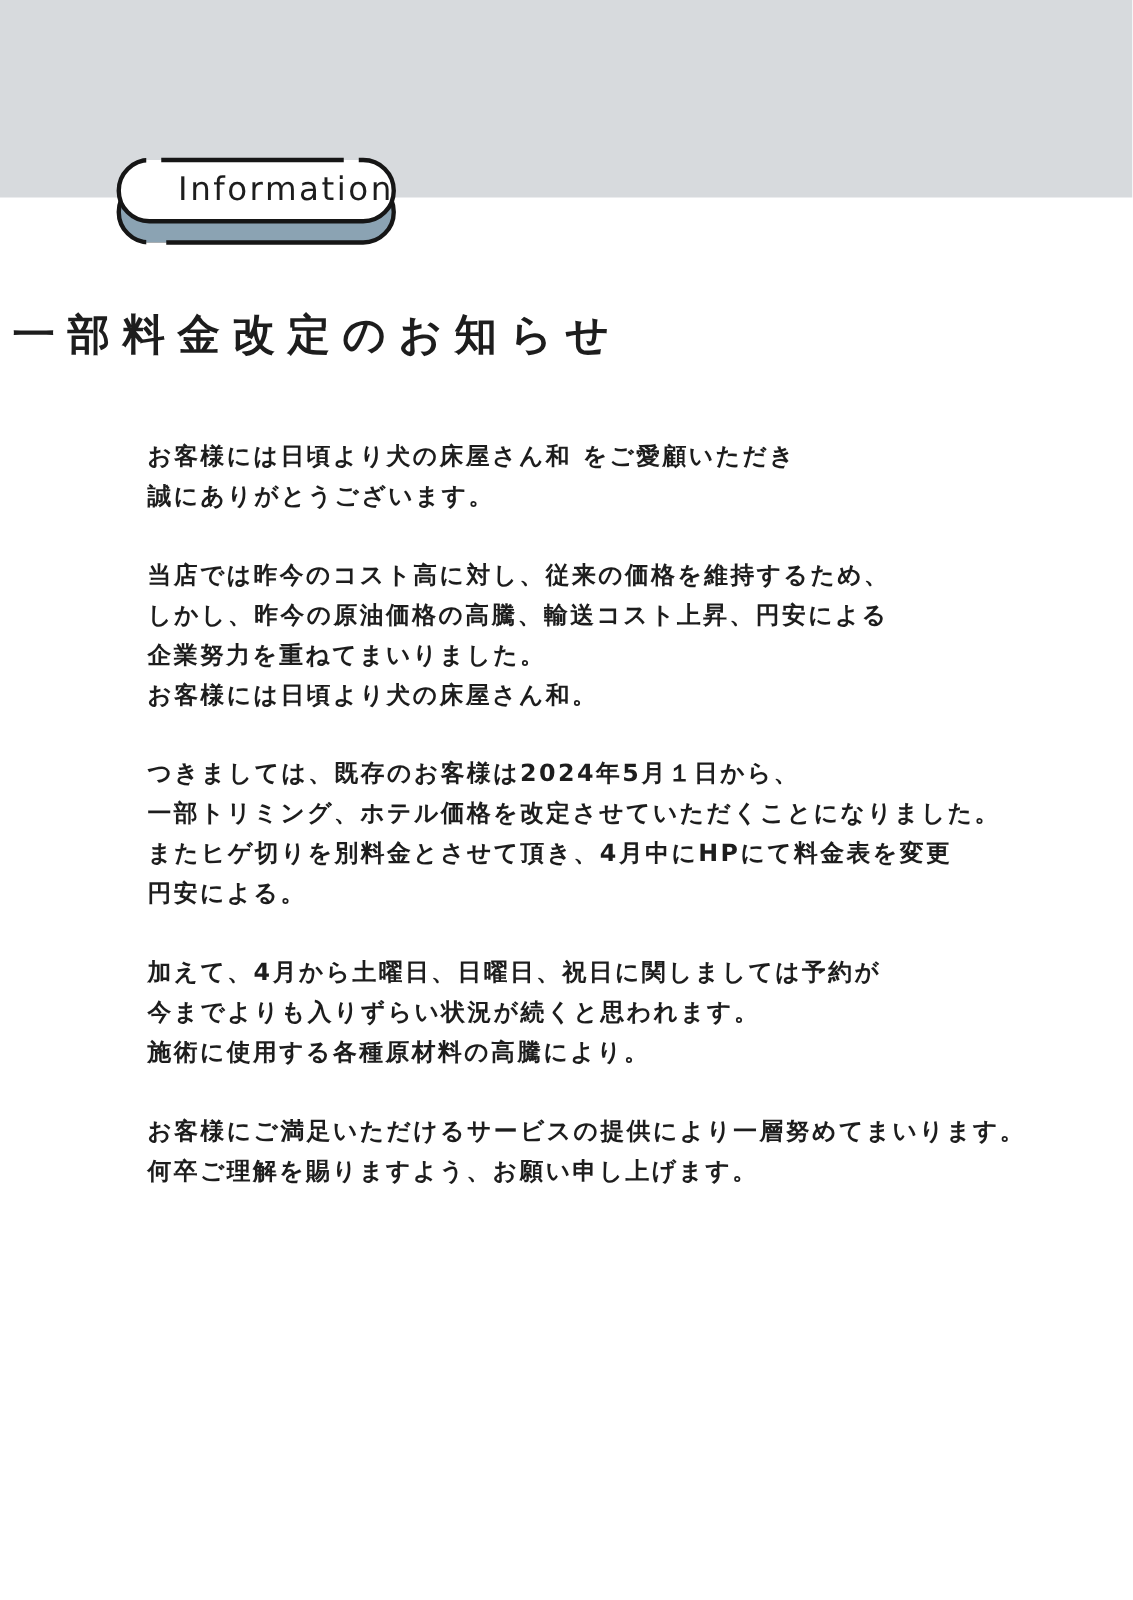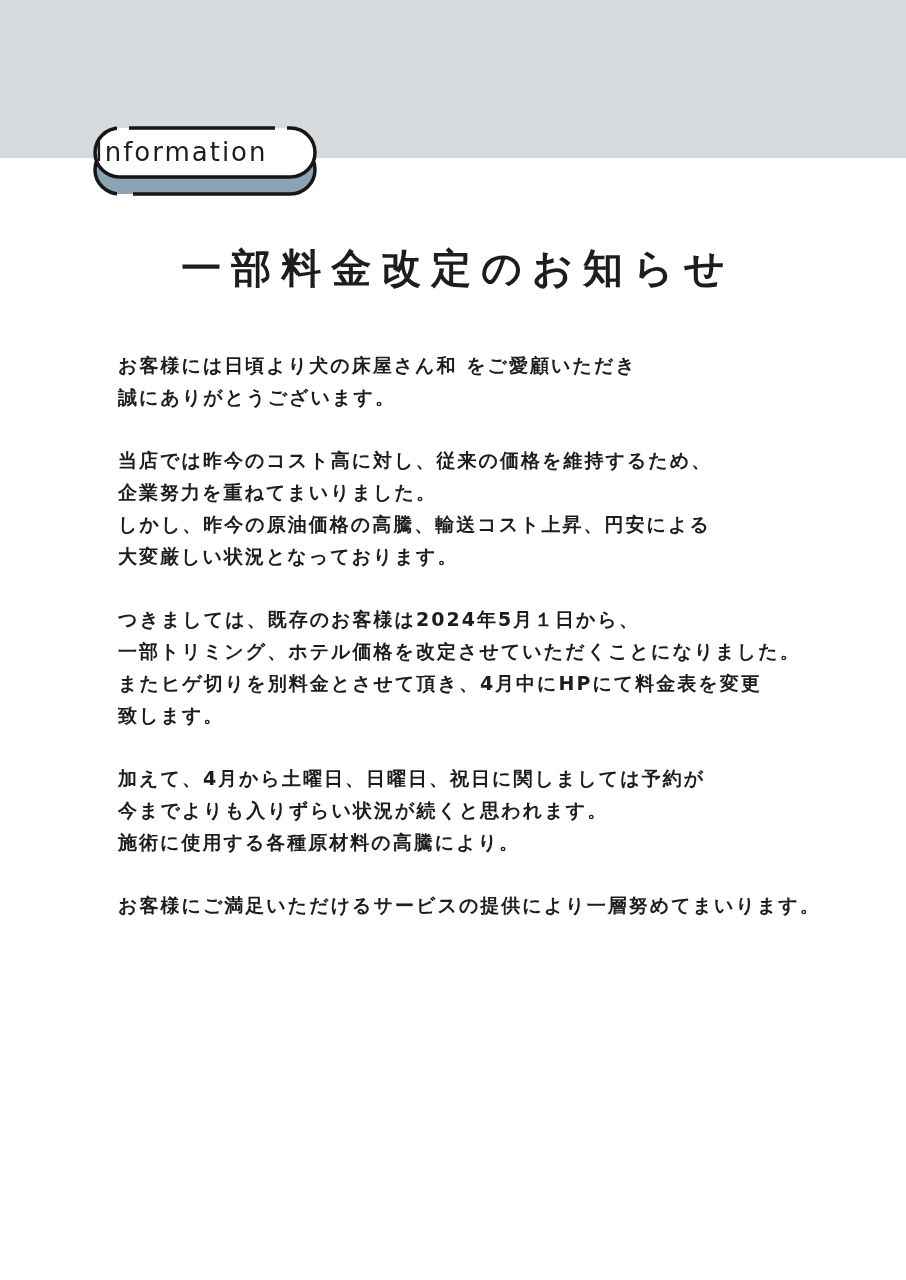--- a/index.html
+++ b/index.html
@@ -31,35 +31,34 @@
   .pill-outline { stroke: #161616; stroke-width: 3.5px; }
   .gap-mark { stroke: none; }
 
   .badge-label {
     position: absolute;
     left: 5px;
     top: 5px;
     width: 220px;
     height: 49px;
     line-height: 49px;
-    text-align: left;
+    text-align: right;
     font-size: 26px;
     letter-spacing: 2px;
     font-weight: 400;
     white-space: nowrap;
   }
 
   .title {
     position: absolute;
     top: 246px;
     left: 0;
     width: 906px;
     margin: 0;
-    text-align: center;
-    font-size: 40px;
+    font-size: 34px;
     font-weight: 700;
     letter-spacing: 10px;
     text-indent: 10px;
     line-height: 44px;
     white-space: nowrap;
   }
 
   .body-text {
     position: absolute;
     left: 118px;
@@ -106,33 +105,34 @@
 
   <h1 class="title">一部料金改定のお知らせ</h1>
 
   <div class="body-text">
     <div class="para">
       <div class="line">お客様には日頃より犬の床屋さん和 をご愛顧いただき</div>
       <div class="line">誠にありがとうございます。</div>
     </div>
     <div class="para">
       <div class="line">当店では昨今のコスト高に対し、従来の価格を維持するため、</div>
+      <div class="line">しかし、昨今の原油価格の高騰、輸送コスト上昇、円安による</div>
       <div class="line">企業努力を重ねてまいりました。</div>
-      <div class="line">しかし、昨今の原油価格の高騰、輸送コスト上昇、円安による</div>
-      <div class="line">大変厳しい状況となっております。</div>
+      <div class="line">お客様には日頃より犬の床屋さん和。</div>
     </div>
     <div class="para">
       <div class="line">つきましては、既存のお客様は2024年5月１日から、</div>
       <div class="line">一部トリミング、ホテル価格を改定させていただくことになりました。</div>
       <div class="line">またヒゲ切りを別料金とさせて頂き、4月中にHPにて料金表を変更</div>
-      <div class="line">致します。</div>
+      <div class="line">円安による。</div>
     </div>
     <div class="para">
       <div class="line">加えて、4月から土曜日、日曜日、祝日に関しましては予約が</div>
       <div class="line">今までよりも入りずらい状況が続くと思われます。</div>
       <div class="line">施術に使用する各種原材料の高騰により。</div>
     </div>
     <div class="para">
       <div class="line">お客様にご満足いただけるサービスの提供により一層努めてまいります。</div>
+      <div class="line">何卒ご理解を賜りますよう、お願い申し上げます。</div>
     </div>
   </div>
 
 </div>
 
 </body></html>

